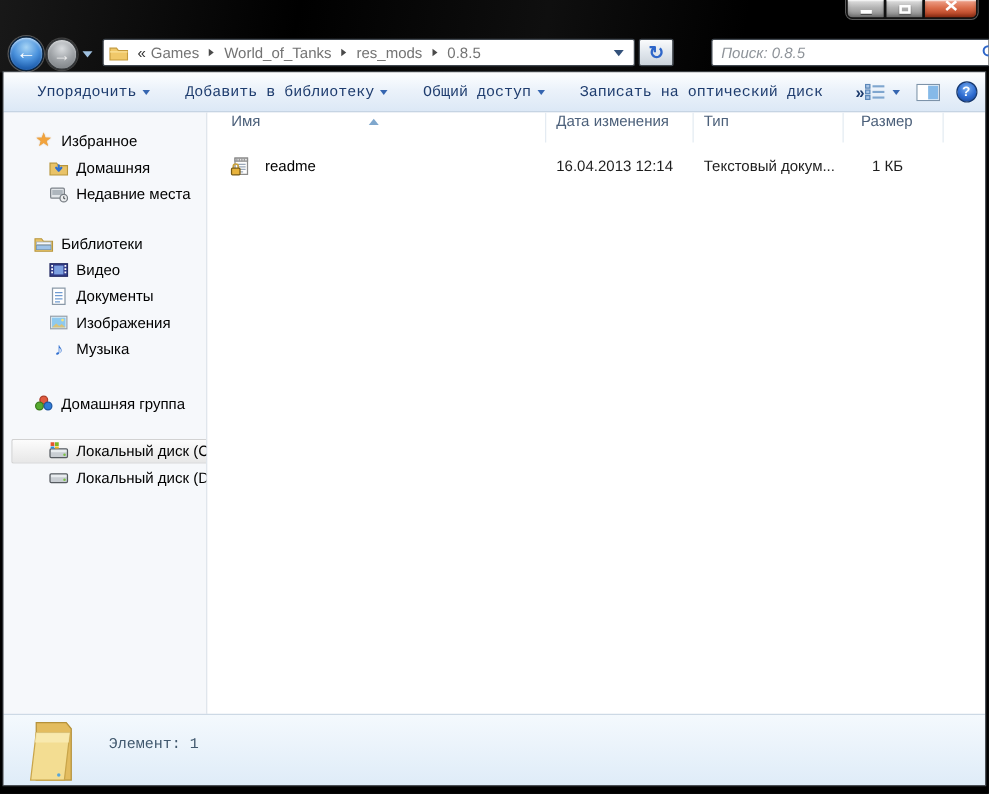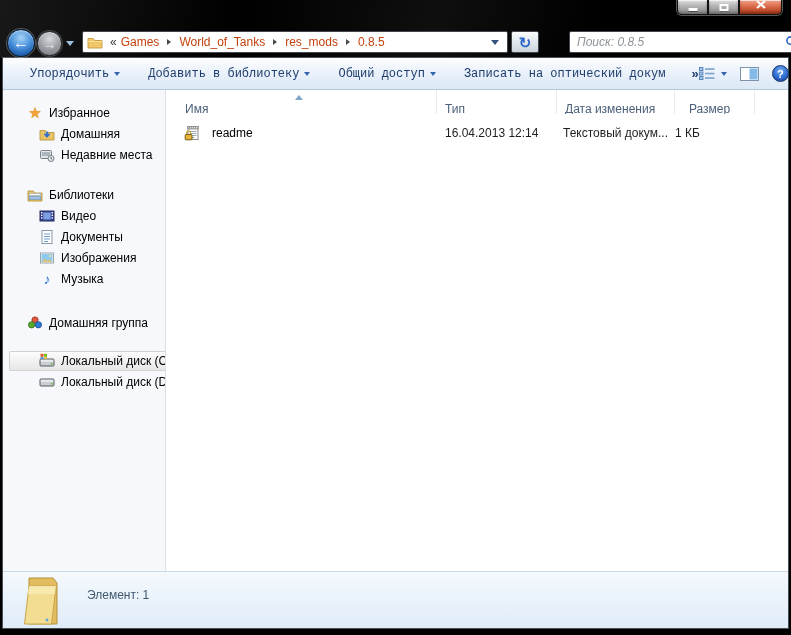--- a/index.html
+++ b/index.html
@@ -27,21 +27,21 @@
           border:1px solid #09233f;box-shadow:0 0 0 1px rgba(255,255,255,.28), inset 0 1px 2px rgba(255,255,255,.7);
           color:#fff;display:flex;align-items:center;justify-content:center;font-size:16px;font-weight:bold;box-sizing:border-box;z-index:3;}
   .btn-fwd{position:absolute;left:37px;top:31px;width:25px;height:25px;border-radius:50%;
           background:radial-gradient(circle at 50% 30%,#d9dcdf,#9da1a5 50%,#6f7377);
           border:1px solid #36393c;box-shadow:0 0 0 1px rgba(255,255,255,.2), inset 0 1px 2px rgba(255,255,255,.55);
           color:#ececec;display:flex;align-items:center;justify-content:center;font-size:14px;font-weight:bold;box-sizing:border-box;}
   .nav-caret{position:absolute;left:66px;top:41px;width:0;height:0;border:4px solid transparent;border-top:5px solid #9fc0df;}
 
   .addressbar{position:absolute;left:82px;top:31px;width:426px;height:22px;box-sizing:border-box;
           background:#fff;border:1px solid #40474f;border-radius:2px;display:flex;align-items:center;padding-left:4px;}
-  .crumb{color:#c2410c;white-space:nowrap;cursor:default;}
+  .crumb{color:#737373;white-space:nowrap;cursor:default;}
   .crumb-prefix{margin:0 4px 0 5px;color:#333;}
   .crumb-sep{width:0;height:0;border-left:4px solid #4a4a4a;border-top:3px solid transparent;border-bottom:3px solid transparent;margin:0 8px;}
   .addr-caret-btn{margin-left:auto;align-self:stretch;display:flex;align-items:center;padding:0 8px;}
   .addr-caret{width:0;height:0;border:4px solid transparent;border-top:5px solid #33517a;margin-top:4px;}
 
   .btn-refresh{position:absolute;left:511px;top:31px;width:28px;height:22px;box-sizing:border-box;
           border:1px solid #40474f;border-radius:2px;background:linear-gradient(#fafbfc,#e1e7ed 50%,#ccd4db);
           display:flex;align-items:center;justify-content:center;color:#2e66c9;font-weight:bold;font-size:15px;line-height:1;}
   .searchbox{position:absolute;left:545px;top:31px;width:236px;height:22px;box-sizing:border-box;
           background:#fff;border:1px solid #40474f;border-radius:2px;display:flex;align-items:center;padding:0 5px 0 7px;margin-left:24px;}
@@ -70,37 +70,37 @@
   .s-head{padding-left:24px;}
   .s-child{padding-left:36px;}
   .s-icon{width:16px;height:16px;margin-right:6px;flex:0 0 16px;display:flex;align-items:center;justify-content:center;}
   .s-row.sel{margin-left:6px;padding-left:29px;height:20px;border:1px solid #d2d2d2;border-right:none;border-radius:2px 0 0 2px;
           background:linear-gradient(#fcfcfc,#e7e7e7);}
   .glyph-star{font-size:15px;color:#f2a33c;text-shadow:0 0 1px #c87f1b;line-height:1;}
   .glyph-music{font-size:14px;color:#2f6fd0;line-height:1;}
 
   .list{flex:1;background:#fff;position:relative;overflow:hidden;}
   .cols{display:flex;height:24px;color:#4c607a;}
-  .col{box-sizing:border-box;border-right:1px solid #e4ebf2;padding:12px 0 0 8px;white-space:nowrap;overflow:hidden;}
+  .col{box-sizing:border-box;border-right:1px solid #e4ebf2;padding:0 0 0 8px;white-space:nowrap;overflow:hidden;}
   .col-name{width:271px;padding-left:19px;position:relative;}
   .col-date{width:118px;}
   .col-type{width:120px;}
   .col-size{width:80px;text-align:center;padding-right:10px;padding-left:0;}
   .sort-up{position:absolute;left:129px;top:1px;width:0;height:0;border:4px solid transparent;border-bottom:5px solid #7fa7cd;}
   .file-row{display:flex;height:21px;align-items:center;margin-top:8px;}
   .cell{box-sizing:border-box;white-space:nowrap;overflow:hidden;color:#1e1e1e;}
   .cell-name{width:271px;display:flex;align-items:center;gap:12px;padding-left:18px;color:#000;}
   .cell-date{width:118px;padding-left:8px;}
   .cell-type{width:120px;padding-left:8px;}
-  .cell-size{width:80px;text-align:left;padding-right:10px;}
+  .cell-size{width:80px;text-align:center;padding-right:10px;}
 
   .details{height:57px;box-sizing:border-box;border-top:1px solid #cdd9e5;position:relative;
           background:linear-gradient(#f4f9fd,#dfecf8);}
   .details-icon{position:absolute;left:18px;top:4px;}
-  .details-text{position:absolute;left:84px;top:16px;color:#41586e;}
+  .details-text{position:absolute;left:84px;top:16px;color:#41586e;font-family:Liberation Mono, monospace;}
 </style>
 </head>
 <body>
 
 <div class="screen">
 
   <div class="caption-group">
     <div class="cap-btn min">
         <span class="gl-min"></span>
       </div>
@@ -168,21 +168,21 @@
       </div>
       <div class="tb-btn">
         <span>Добавить в библиотеку</span>
         <span class="tb-caret"></span>
       </div>
       <div class="tb-btn">
         <span>Общий доступ</span>
         <span class="tb-caret"></span>
       </div>
       <div class="tb-btn">
-        <span>Записать на оптический докум</span>
+        <span>Записать на оптический диск</span>
       </div>
       <div class="tb-overflow">»</div>
 
       <div class="tb-right">
         <div class="views-wrap">
           <span style="display:flex;">
             <svg width="16" height="13" viewBox="0 0 16 13">
               <rect x="0.5" y="0.5" width="3.4" height="3" fill="#aac6e8" stroke="#5b87b8"></rect>
                 <rect x="6" y="1.2" width="9.5" height="1.7" fill="#7fa6cf"></rect>
               <rect x="0.5" y="5" width="3.4" height="3" fill="#aac6e8" stroke="#5b87b8"></rect>
@@ -335,22 +335,22 @@
         <div style="height:20px"></div>
 
       </div>
 
       <div class="list">
         <div class="cols">
           <div class="col col-name">
             <span class="sort-up"></span>
             <span>Имя</span>
           </div>
+          <div class="col col-date"><span>Дата изменения</span></div>
           <div class="col col-type"><span>Тип</span></div>
-          <div class="col col-date"><span>Дата изменения</span></div>
           <div class="col col-size"><span>Размер</span></div>
         </div>
 
         <div class="file-row">
           <div class="cell cell-name">
             <span class="s-icon" style="margin-right:0;">
               <svg width="16" height="16" viewBox="0 0 16 16">
                 <rect x="4" y="1.5" width="10" height="13" fill="#fdfdfd" stroke="#8c8c8c"></rect>
                 <rect x="4" y="1.5" width="10" height="2.4" fill="#e4e4e4" stroke="#8c8c8c"></rect>
                 <line x1="5.5" y1="1.5" x2="5.5" y2="3.9" stroke="#9a9a9a"></line>

